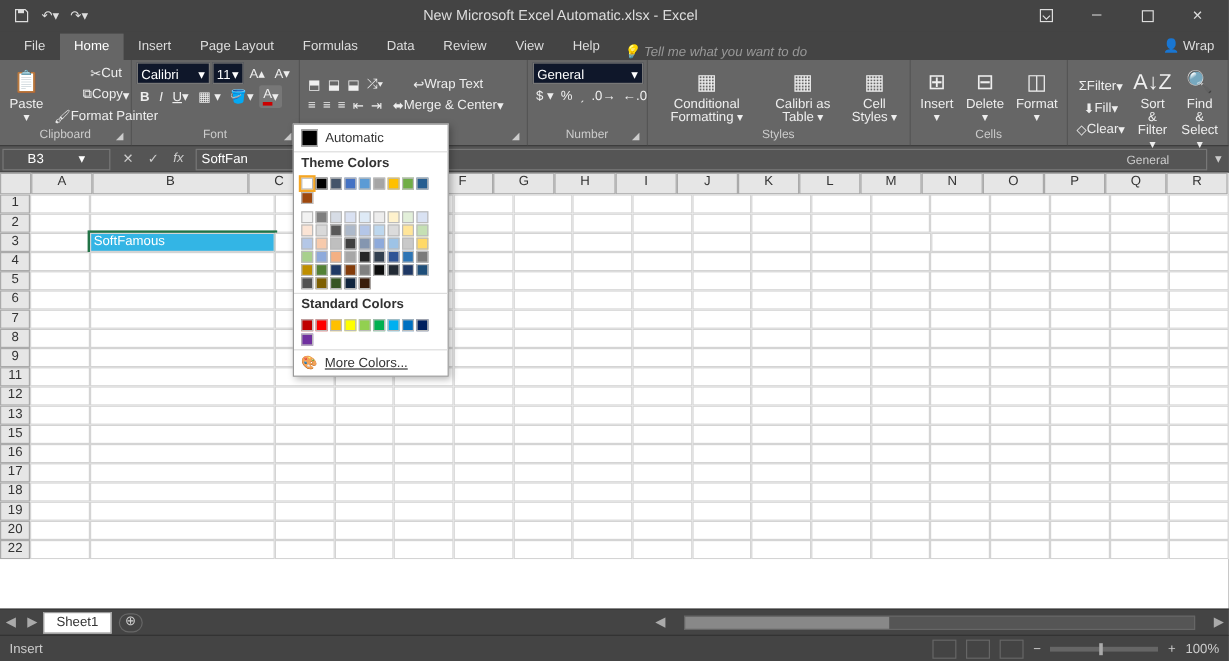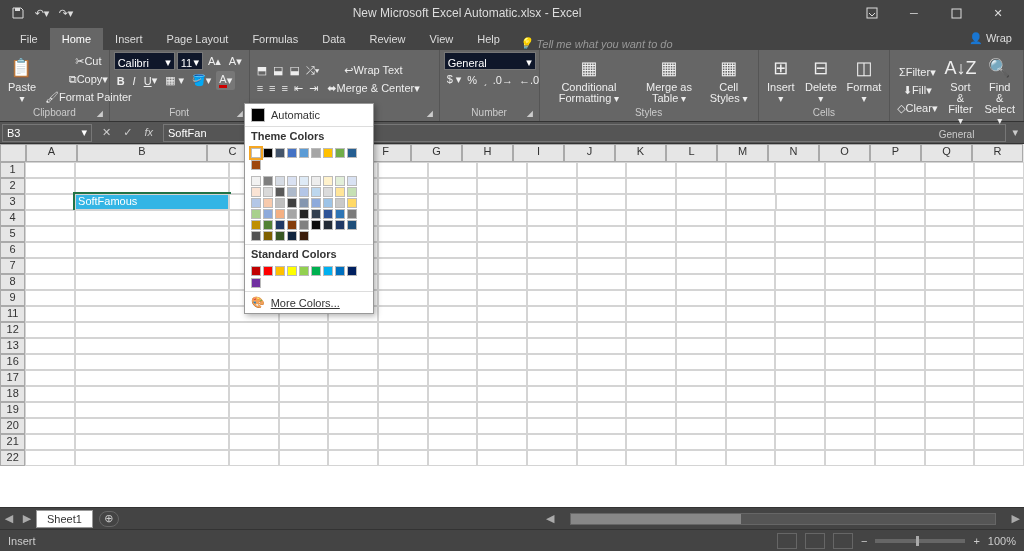--- a/index.html
+++ b/index.html
@@ -21,21 +21,21 @@
 .group-label{text-align:center;color:#ccc;font-size:10px;padding:1px 0}
 .rb{display:flex;align-items:center;justify-content:center;padding:2px 3px;color:#eee;cursor:pointer;border-radius:2px;white-space:nowrap}
 .vstack{display:flex;flex-direction:column;gap:1px}
 .bigbtn{display:flex;flex-direction:column;align-items:center;padding:2px 4px;color:#eee;cursor:pointer;min-width:36px}
 .bigbtn .ico{width:28px;height:28px;display:flex;align-items:center;justify-content:center;font-size:18px}
 .bigbtn .lbl{font-size:10px;text-align:center;line-height:11px}
 .combo{background:#0f172a;border:1px solid #777;color:#fff;height:18px;display:flex;align-items:flex-end;padding:0 3px}
 .combo .val{flex:1}
 .dlaunch{position:absolute;right:2px;bottom:2px;width:10px;height:10px;color:#ccc;font-size:8px;cursor:pointer}
 .fbar{height:22px;background:#555;border-bottom:1px solid #333;display:flex;align-items:center}
-.namebox{width:90px;height:18px;background:#555;border:1px solid #777;color:#fff;padding:0 4px;margin-left:2px;display:flex;align-items:center}
+.namebox{width:90px;height:18px;background:#555;border:1px solid #777;color:#fff;padding:0 20px;margin-left:2px;display:flex;align-items:center}
 .fbar .fx{padding:0 4px;color:#ccc}
 .fbar .fbtns{display:flex;gap:4px;padding:0 6px}
 .formulainput{flex:1;height:18px;background:#555;border:1px solid #777;color:#fff;padding:0 4px;display:flex;align-items:center}
 .grid{position:relative;background:#fff;color:#000;height:calc(551px - 26px - 24px - 72px - 22px - 22px - 22px)}
 .colhdrs{display:flex;height:18px;background:#e6e6e6;color:#333}
 .cornercell{width:26px;border:1px solid #aaa;background:#e6e6e6}
 .colhdr{width:51px;border:1px solid #aaa;text-align:center;font-size:11px;cursor:pointer}
 .colhdr.wide{width:130px}
 .rows{overflow:hidden}
 .row{display:flex;height:16px}
@@ -195,21 +195,21 @@
   </div>
 
   <div class="group">
     <div class="group-body">
       <div class="bigbtn">
           <div class="ico">▦</div>
           <div class="lbl"><span>Conditional Formatting</span> ▾</div>
         </div>
       <div class="bigbtn">
           <div class="ico">▦</div>
-          <div class="lbl"><span>Merge as Table</span> ▾</div>
+          <div class="lbl"><span>Calibri as Table</span> ▾</div>
         </div>
       <div class="bigbtn">
           <div class="ico">▦</div>
           <div class="lbl"><span>Cell Styles</span> ▾</div>
         </div>
     </div>
     <div class="group-label">Styles</div>
   </div>
 
   <div class="group">
@@ -533,20 +533,41 @@
         <div class="cell"></div>
         <div class="cell"></div>
         <div class="cell"></div>
         <div class="cell"></div>
         <div class="cell"></div>
         <div class="cell"></div>
         <div class="cell"></div>
         <div class="cell"></div>
       </div>
       <div class="row">
+        <div class="rowhdr">15</div>
+        <div class="cell"></div>
+        <div class="cell wide"></div>
+        <div class="cell"></div>
+        <div class="cell"></div>
+        <div class="cell"></div>
+        <div class="cell"></div>
+        <div class="cell"></div>
+        <div class="cell"></div>
+        <div class="cell"></div>
+        <div class="cell"></div>
+        <div class="cell"></div>
+        <div class="cell"></div>
+        <div class="cell"></div>
+        <div class="cell"></div>
+        <div class="cell"></div>
+        <div class="cell"></div>
+        <div class="cell"></div>
+        <div class="cell"></div>
+      </div>
+      <div class="row">
         <div class="rowhdr">16</div>
         <div class="cell"></div>
         <div class="cell wide"></div>
         <div class="cell"></div>
         <div class="cell"></div>
         <div class="cell"></div>
         <div class="cell"></div>
         <div class="cell"></div>
         <div class="cell"></div>
         <div class="cell"></div>
@@ -618,41 +639,20 @@
         <div class="cell"></div>
         <div class="cell"></div>
         <div class="cell"></div>
         <div class="cell"></div>
         <div class="cell"></div>
         <div class="cell"></div>
         <div class="cell"></div>
       </div>
       <div class="row">
         <div class="rowhdr">20</div>
-        <div class="cell"></div>
-        <div class="cell wide"></div>
-        <div class="cell"></div>
-        <div class="cell"></div>
-        <div class="cell"></div>
-        <div class="cell"></div>
-        <div class="cell"></div>
-        <div class="cell"></div>
-        <div class="cell"></div>
-        <div class="cell"></div>
-        <div class="cell"></div>
-        <div class="cell"></div>
-        <div class="cell"></div>
-        <div class="cell"></div>
-        <div class="cell"></div>
-        <div class="cell"></div>
-        <div class="cell"></div>
-        <div class="cell"></div>
-      </div>
-      <div class="row">
-        <div class="rowhdr">21</div>
         <div class="cell"></div>
         <div class="cell wide"></div>
         <div class="cell"></div>
         <div class="cell"></div>
         <div class="cell"></div>
         <div class="cell"></div>
         <div class="cell"></div>
         <div class="cell"></div>
         <div class="cell"></div>
         <div class="cell"></div>

